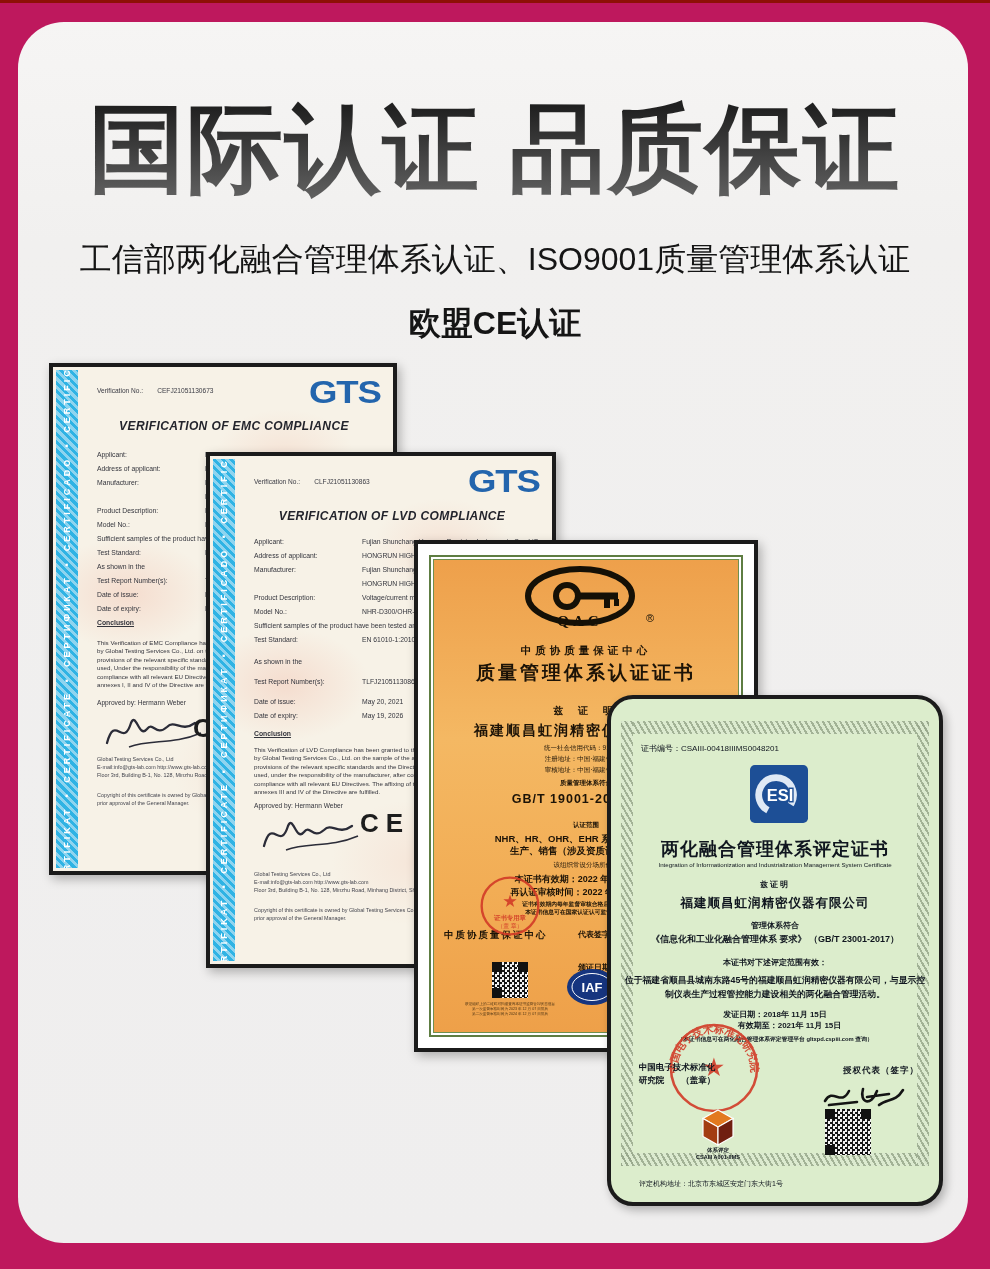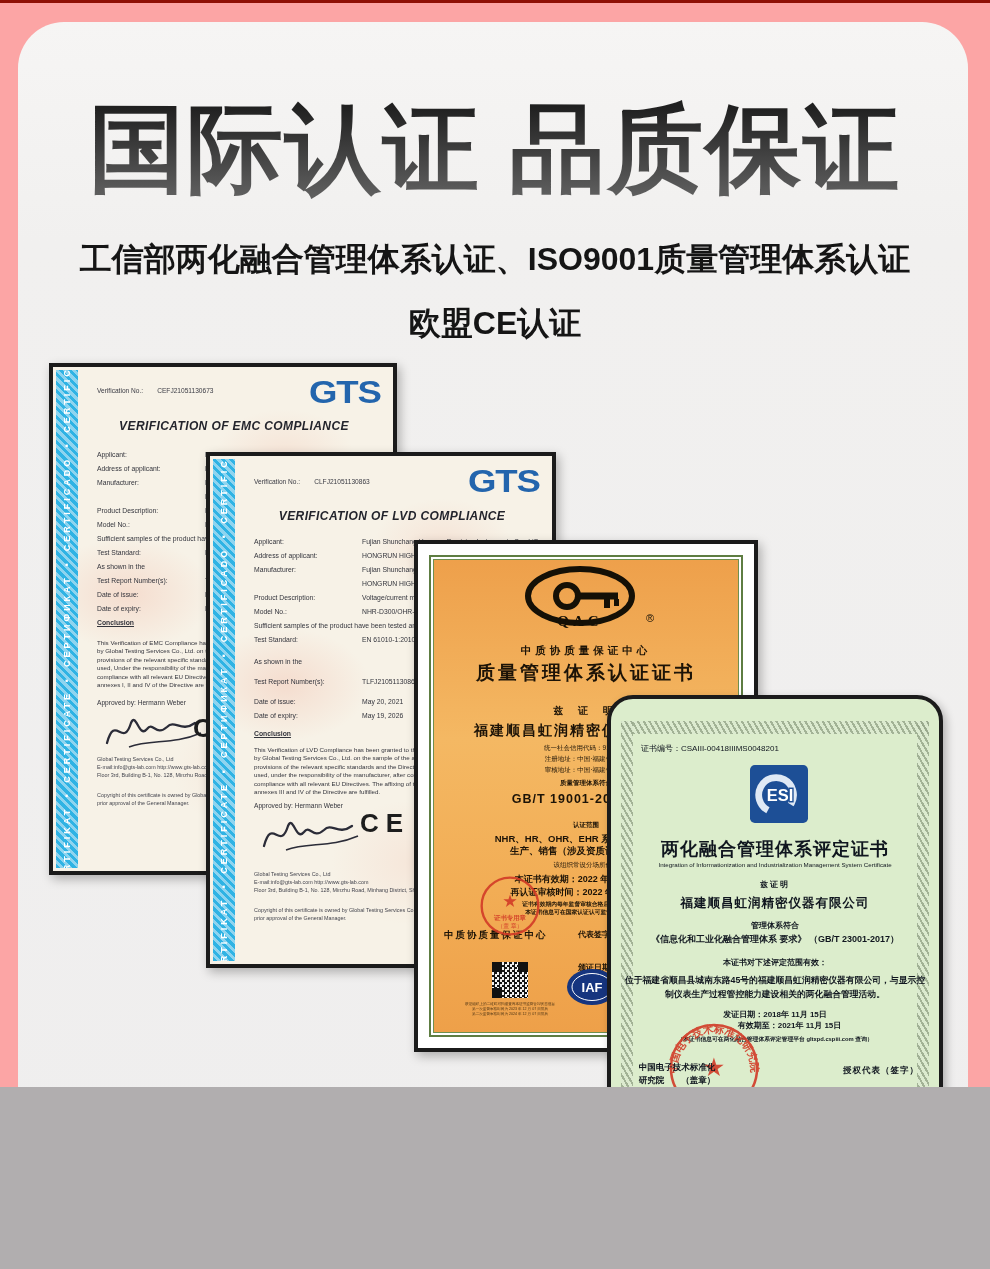--- a/index.html
+++ b/index.html
@@ -1,31 +1,31 @@
 <!DOCTYPE html>
 <html><head>
 <meta charset="utf-8">
 <style>
   html,body{margin:0;padding:0;background:#b1aeaf;}
   *{box-sizing:border-box;}
-  #stage{position:relative;width:990px;height:1087px;margin:0 auto;overflow:hidden;
-         background:#fca5a5;font-family:"Liberation Sans","DejaVu Sans",sans-serif;}
+  #stage{position:relative;width:990px;height:1269px;margin:0 auto;overflow:hidden;
+         background:#be185d;font-family:"Liberation Sans","DejaVu Sans",sans-serif;}
   #topbar{position:absolute;left:0;top:0;width:990px;height:3px;background:#8e1006;}
   #card{position:absolute;left:18px;top:22px;width:950px;height:1221px;border-radius:46px;
         background:linear-gradient(180deg,#f6f5f4 0%,#f1f0ef 18%,#efeeee 100%);}
 
   
   .title{position:absolute;left:0;top:96px;width:990px;text-align:center;
          font-size:96px;font-weight:900;letter-spacing:2px;color:#343434;line-height:1.1;}
   @supports ((-webkit-background-clip:text) or (background-clip:text)){
     .title{background:linear-gradient(180deg,#202020 10%,#636363 100%);
            -webkit-background-clip:text;background-clip:text;color:transparent;}
   }
   .sub1{position:absolute;left:0;top:238px;width:990px;text-align:center;
-        font-size:32px;font-weight:700;color:#151515;}
+        font-size:32px;font-weight:400;color:#151515;}
   .sub2{position:absolute;left:0;top:302px;width:990px;text-align:center;
         font-size:32px;font-weight:600;color:#151515;}
 
   
   .cert{position:absolute;border:4px solid #1b1b1b;box-shadow:3px 4px 10px rgba(0,0,0,.28);overflow:hidden;}
 
   
   .gts{background:
         radial-gradient(120px 80px at 22% 45%, rgba(243,203,186,.55), transparent 70%),
         radial-gradient(100px 70px at 68% 18%, rgba(243,203,186,.38), transparent 70%),

